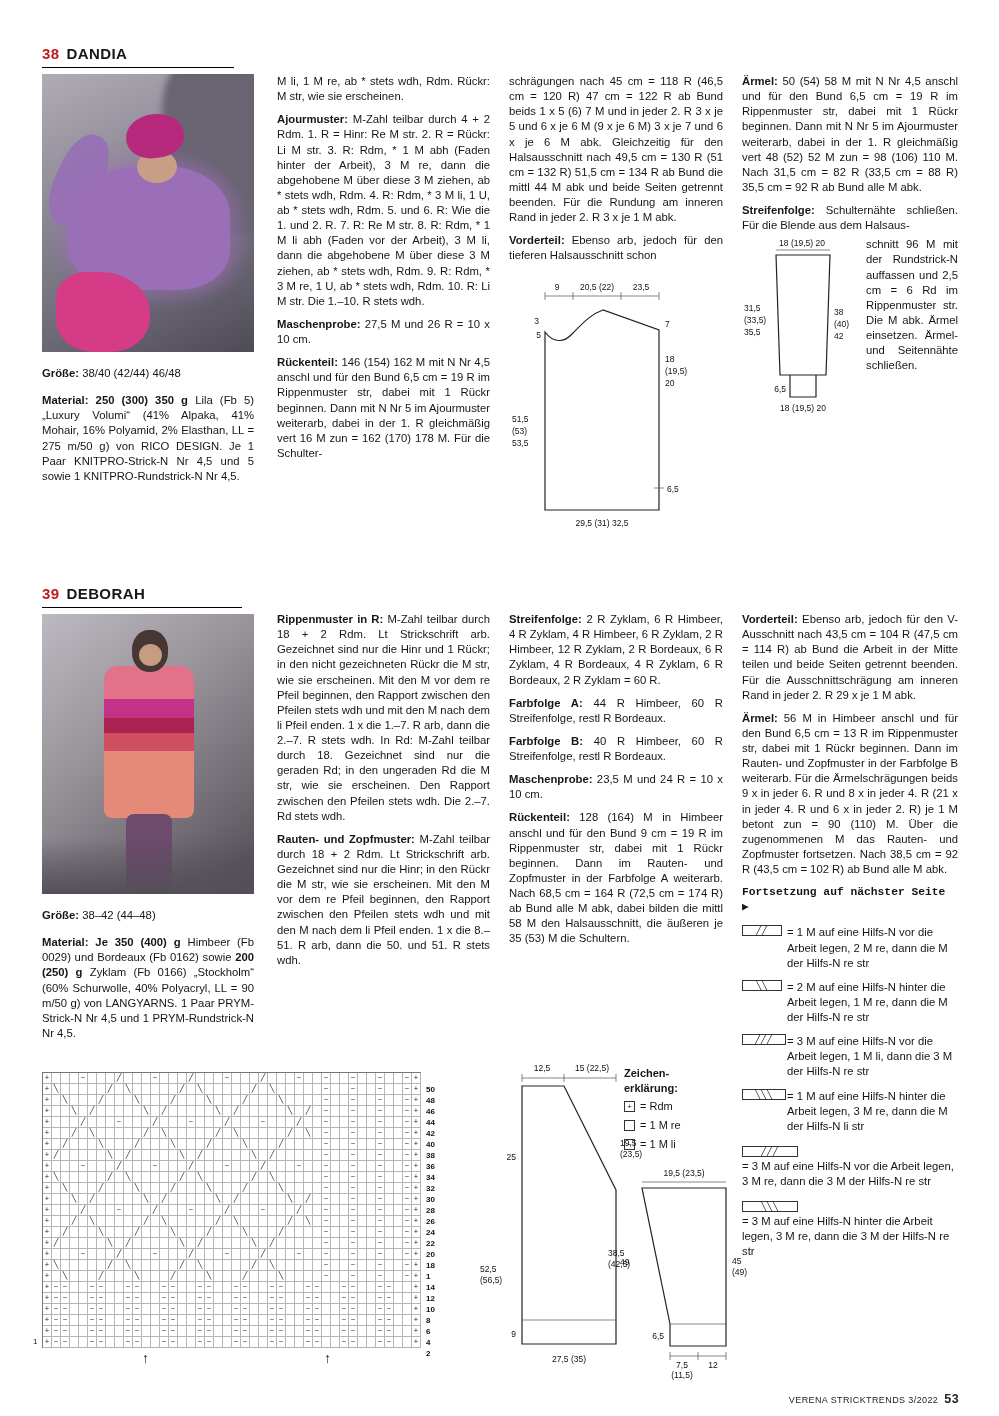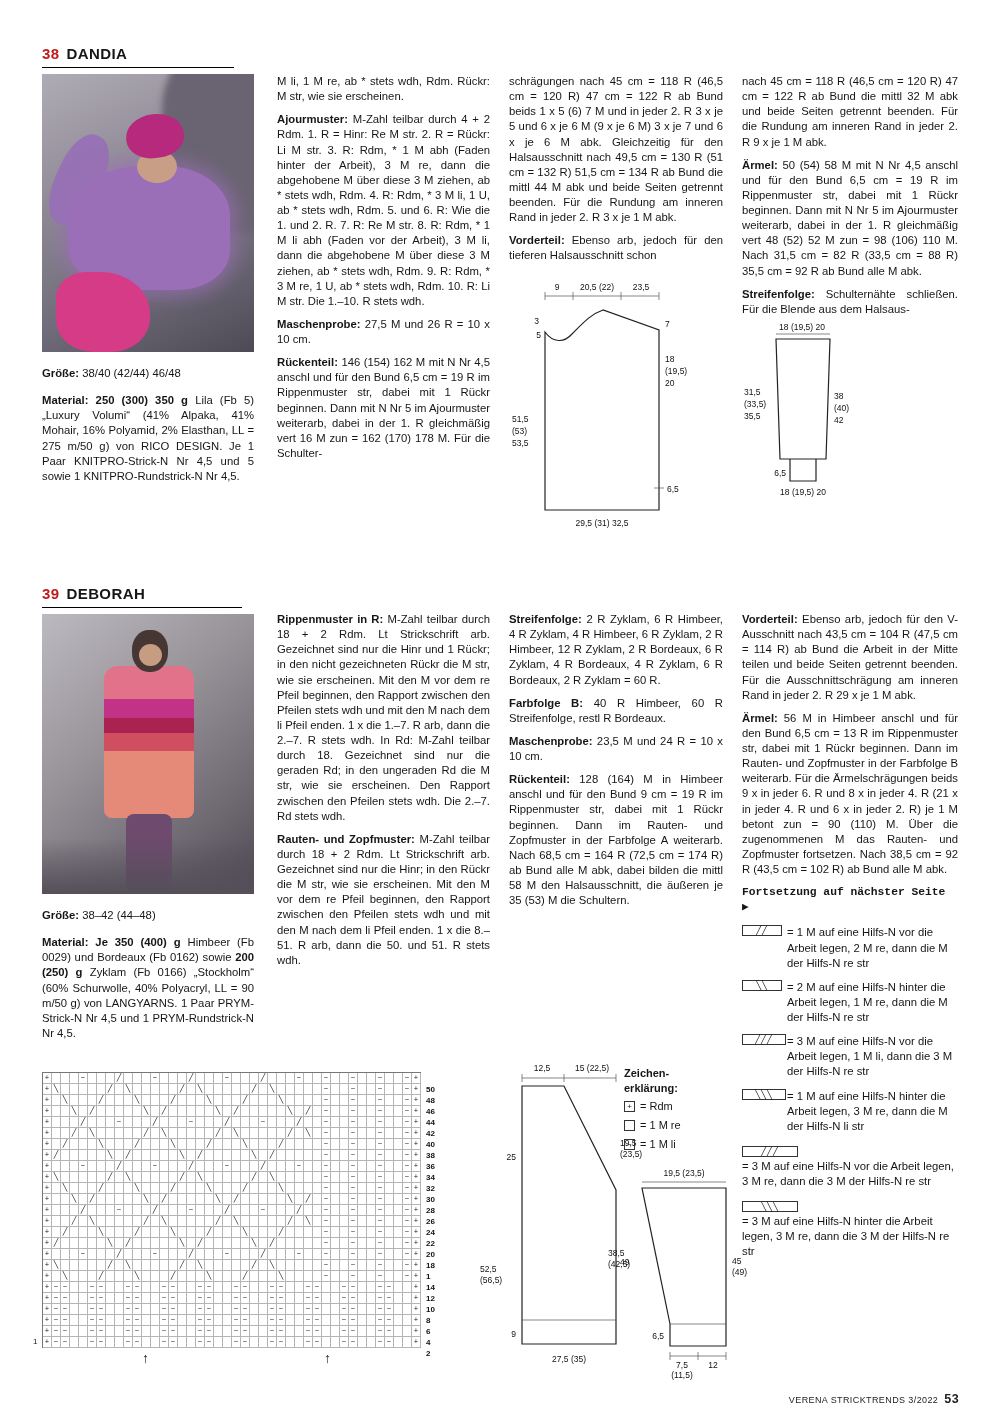--- a/index.html
+++ b/index.html
@@ -135,21 +135,20 @@
     <text x="156" y="106">20</text>
     <text x="3" y="142">51,5</text>
     <text x="3" y="154">(53)</text>
     <text x="3" y="166">53,5</text>
     <text x="158" y="212">6,5</text>
     <text x="93" y="246" text-anchor="middle">29,5 (31) 32,5</text>
   </svg>
 </div>
 
 <div class="col" style="left:742px;top:74px;width:216px;">
-  <p class="para"><span>nach 45 cm = 118 R (46,5 cm = 120 R) 47 cm = 122 R ab Bund die mittl 32 M abk und beide Seiten getrennt beenden. Für die Rundung am inneren Rand in jeder 2. R 9 x je 1 M abk.</span></p>
   <p class="para">
     <b>Ärmel:</b>
     <span>50 (54) 58 M mit N Nr 4,5 anschl und für den Bund 6,5 cm = 19 R im Rippenmuster str, dabei mit 1 Rückr beginnen. Dann mit N Nr 5 im Ajourmuster weiterarb, dabei in der 1. R gleichmäßig vert 48 (52) 52 M zun = 98 (106) 110 M. Nach 31,5 cm = 82 R (33,5 cm = 88 R) 35,5 cm = 92 R ab Bund alle M abk.</span>
   </p>
   <p class="para" style="margin-bottom:4px;">
     <b>Streifenfolge:</b>
     <span>Schulternähte schließen. Für die Blende aus dem Halsaus-</span>
   </p>
   <div class="fwrap">
     <svg class="sch" width="120" height="178" viewBox="0 0 120 178">
@@ -159,20 +158,21 @@
       <path class="ln" d="M48,138 L48,160 L74,160 L74,138"></path>
       <text x="44" y="155" text-anchor="end">6,5</text>
       <text x="2" y="74">31,5</text>
       <text x="2" y="86">(33,5)</text>
       <text x="2" y="98">35,5</text>
       <text x="92" y="78">38</text>
       <text x="92" y="90">(40)</text>
       <text x="92" y="102">42</text>
       <text x="61" y="174" text-anchor="middle">18 (19,5) 20</text>
     </svg>
+    <p class="para ftext"><span>schnitt 96 M mit der Rundstrick-N auffassen und 2,5 cm = 6 Rd im Rippenmuster str. Die M abk. Ärmel einsetzen. Ärmel- und Seitennähte schließen.</span></p>
   </div>
 </div>
 
 <div class="hdr" style="left:42px;top:584px;width:200px;">
   <span class="num">39</span><span>DEBORAH</span>
 </div>
 
 <div class="col" style="left:42px;top:614px;width:212px;">
   <div class="photo p2" style="height:280px;">
     <div class="sh body"></div>
@@ -202,20 +202,24 @@
   <p class="para">
     <b>Rauten- und Zopfmuster:</b>
     <span>M-Zahl teilbar durch 18 + 2 Rdm. Lt Strickschrift arb. Gezeichnet sind nur die Hinr; in den Rückr die M str, wie sie erscheinen. Mit den M vor dem re Pfeil beginnen, den Rapport zwischen den Pfeilen stets wdh und mit den M nach dem li Pfeil enden. 1 x die 8.–51. R arb, dann die 50. und 51. R stets wdh.</span>
   </p>
 </div>
 
 <div class="col" style="left:509px;top:612px;width:214px;">
   <p class="para">
     <b>Streifenfolge:</b>
     <span>2 R Zyklam, 6 R Himbeer, 4 R Zyklam, 4 R Himbeer, 6 R Zyklam, 2 R Himbeer, 12 R Zyklam, 2 R Bordeaux, 6 R Zyklam, 4 R Bordeaux, 4 R Zyklam, 6 R Bordeaux, 2 R Zyklam = 60 R.</span>
+  </p>
+  <p class="para">
+    <b>Farbfolge A:</b>
+    <span>44 R Himbeer, 60 R Streifenfolge, restl R Bordeaux.</span>
   </p>
   <p class="para">
     <b>Farbfolge B:</b>
     <span>40 R Himbeer, 60 R Streifenfolge, restl R Bordeaux.</span>
   </p>
   <p class="para">
     <b>Maschenprobe:</b>
     <span>23,5 M und 24 R = 10 x 10 cm.</span>
   </p>
   <p class="para">

